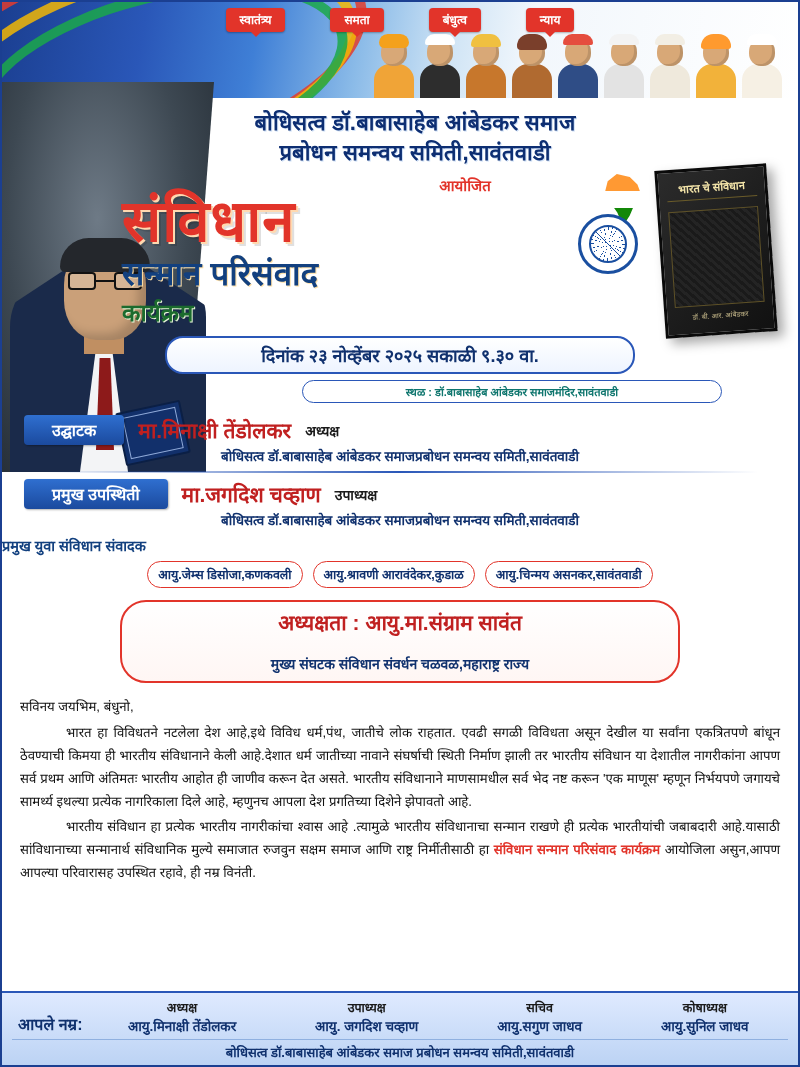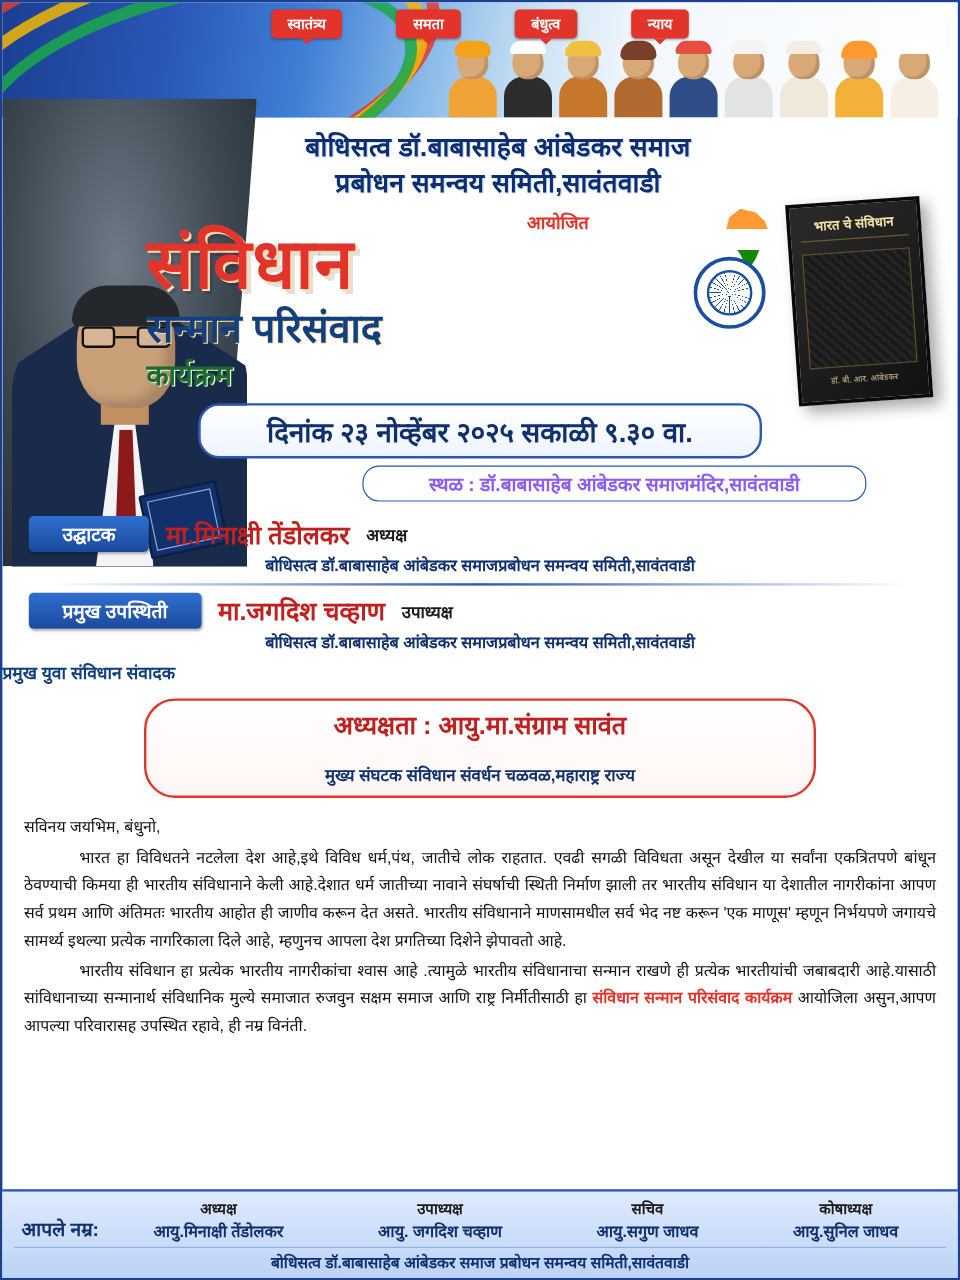--- a/index.html
+++ b/index.html
@@ -262,32 +262,32 @@
 
   
   .date-bar {
     margin: 8px auto 0 auto;
     width: 470px;
     text-align:center;
     background: linear-gradient(180deg,#ffffff,#eef4ff);
     border: 2px solid #2a57b8;
     border-radius: 18px;
     padding: 5px 8px;
-    font-size: 23px; font-weight: bold; color:#10316e;
+    font-size: 18px; font-weight: bold; color:#10316e;
     position: relative; z-index: 5;
   }
   .venue-bar {
     margin: 6px auto 0 auto;
     width: 420px; margin-left: 300px;
     text-align:center;
     background: #ffffff;
     border: 1px solid #2a57b8;
     border-radius: 14px;
     padding: 3px 8px;
-    font-size: 16px; font-weight: bold; color:#8b5cf6;
+    font-size: 11px; font-weight: bold; color:#0f766e;
     position: relative; z-index: 5;
   }
 
   
   .guests { margin-top: 12px; position: relative; z-index: 5; }
   .guest-row { padding: 0 22px; margin-bottom: 4px; }
   .guest-head { display:flex; align-items:center; gap: 14px; }
   .tag {
     background: linear-gradient(180deg,#2f6fd0,#1b4a9e);
     color:#fff; font-size:16px; font-weight:bold;
@@ -496,20 +496,25 @@
       <div class="guest-head">
         <span class="tag">प्रमुख उपस्थिती</span>
         <span class="gname">मा.जगदिश चव्हाण</span>
         <span class="grole">उपाध्यक्ष</span>
       </div>
       <div class="gorg">बोधिसत्व डॉ.बाबासाहेब आंबेडकर समाजप्रबोधन समन्वय समिती,सावंतवाडी</div>
     </div>
   </div>
 
   <div class="yuva-title">प्रमुख युवा संविधान संवादक</div>
+  <div class="chips">
+    <span class="chip">आयु.जेम्स डिसोजा,कणकवली</span>
+    <span class="chip">आयु.श्रावणी आरावंदेकर,कुडाळ</span>
+    <span class="chip">आयु.चिन्मय असनकर,सावंतवाडी</span>
+  </div>
 
   <div class="chair-box">
     <div class="c1">अध्यक्षता : आयु.मा.संग्राम सावंत</div>
     <div class="c2">मुख्य संघटक संविधान संवर्धन चळवळ,महाराष्ट्र राज्य</div>
   </div>
 
   <div class="body-text">
     <p>सविनय जयभिम, बंधुनो,</p>
     <p class="indent">भारत हा विविधतने नटलेला देश आहे,इथे विविध धर्म,पंथ, जातीचे लोक राहतात. एवढी सगळी विविधता असून देखील या सर्वांना एकत्रितपणे बांधून ठेवण्याची किमया ही भारतीय संविधानाने केली आहे.देशात धर्म जातीच्या नावाने संघर्षाची स्थिती निर्माण झाली तर भारतीय संविधान या देशातील नागरीकांना आपण सर्व प्रथम आणि अंतिमतः भारतीय आहोत ही जाणीव करून देत असते. भारतीय संविधानाने माणसामधील सर्व भेद नष्ट करून 'एक माणूस' म्हणून निर्भयपणे जगायचे सामर्थ्य इथल्या प्रत्येक नागरिकाला दिले आहे, म्हणुनच आपला देश प्रगतिच्या दिशेने झेपावतो आहे.</p>
     <p class="indent">

